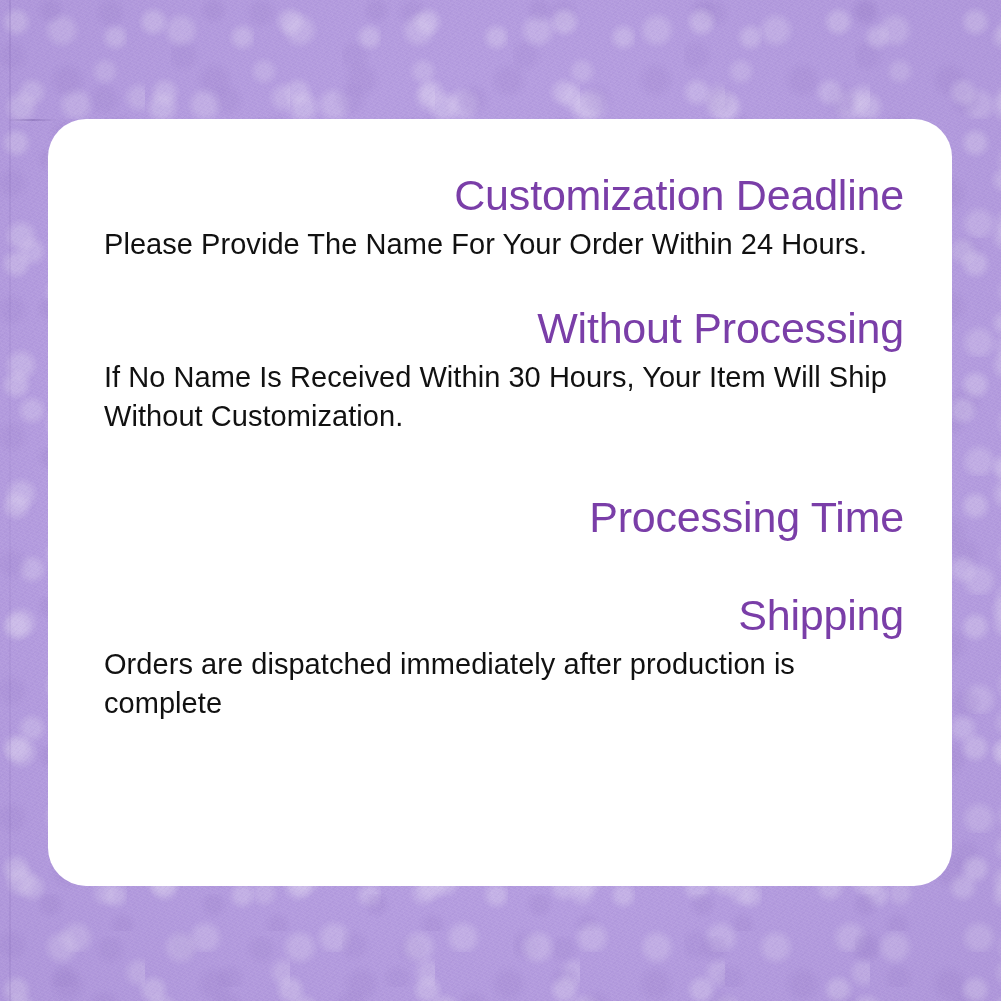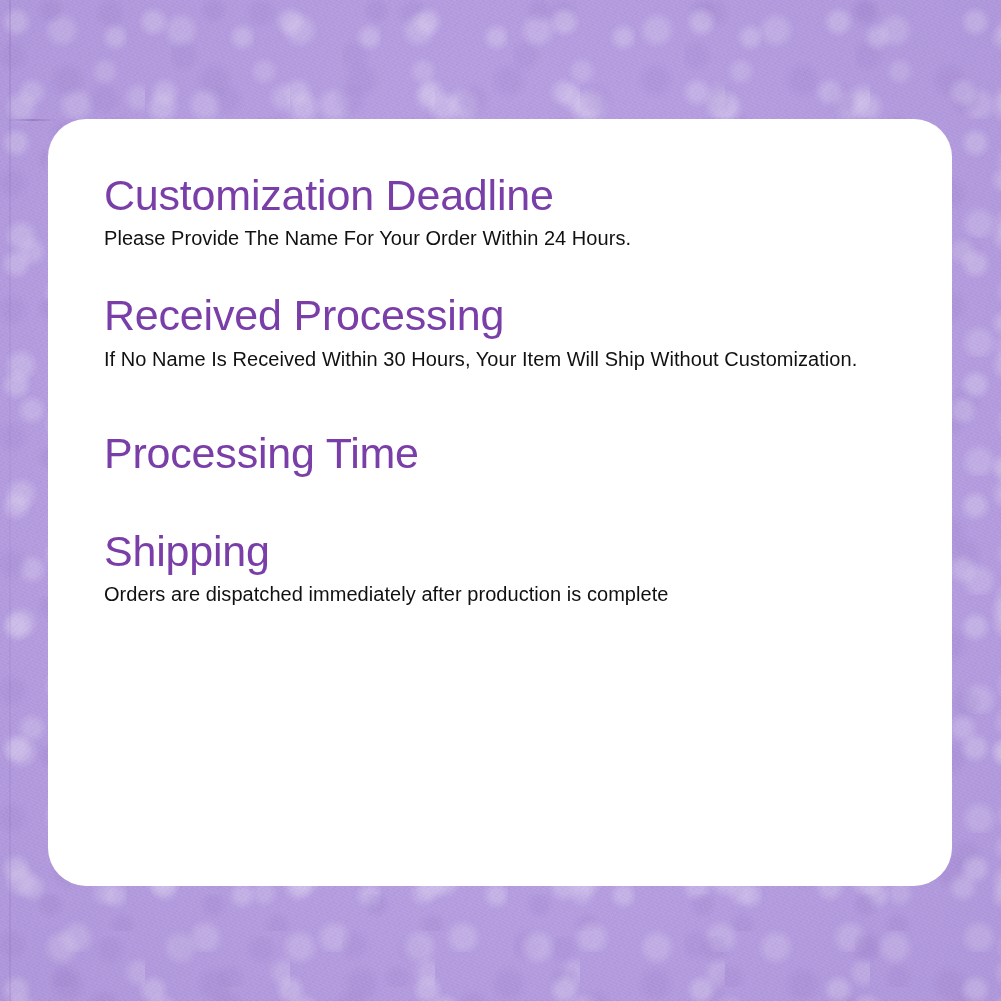--- a/index.html
+++ b/index.html
@@ -111,25 +111,26 @@
   }
 
   .section-heading {
     color: #7a3ea8;
     font-size: 43px;
     font-weight: 400;
     line-height: 1.12;
     letter-spacing: -0.2px;
     margin: 0;
     white-space: nowrap;
+    text-align: right;
   }
 
   .section-body {
     color: #111111;
-    font-size: 20px;
+    font-size: 29px;
     font-weight: 400;
     line-height: 1.36;
     letter-spacing: 0.05px;
     margin: 6px 0 0 0;
     max-width: 805px;
   }
 
   
   .section.s-deadline    { margin-top: 0px;  }
   .section.s-processing  { margin-top: 39px; }
@@ -151,21 +152,21 @@
 
   <div class="card">
     <div class="sections">
 
       <section class="section s-deadline">
         <h2 class="section-heading">Customization Deadline</h2>
         <p class="section-body">Please Provide The Name For Your Order Within 24 Hours.</p>
       </section>
 
       <section class="section s-processing">
-        <h2 class="section-heading">Received Processing</h2>
+        <h2 class="section-heading">Without Processing</h2>
         <p class="section-body">If No Name Is Received Within 30 Hours, Your Item Will Ship Without Customization.</p>
       </section>
 
       <section class="section s-production">
         <h2 class="section-heading">Processing Time</h2>
       </section>
 
       <section class="section s-shipping">
         <h2 class="section-heading">Shipping</h2>
         <p class="section-body">Orders are dispatched immediately after production is complete</p>

